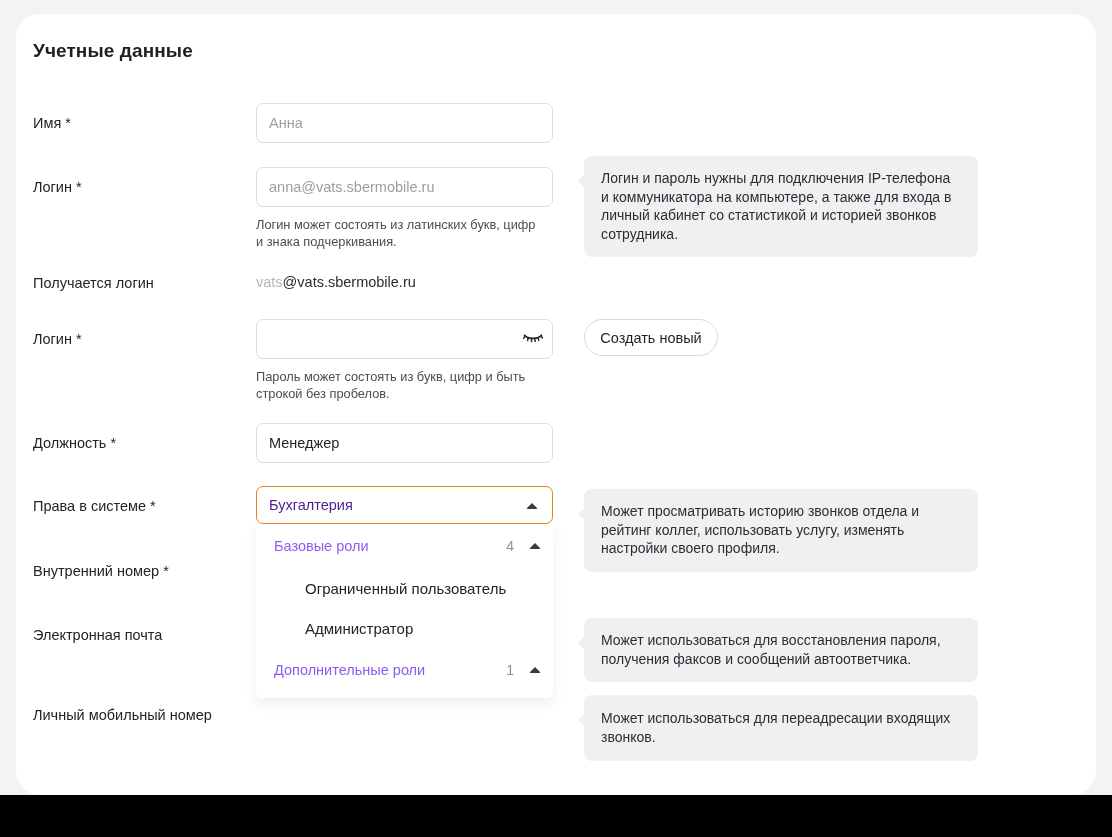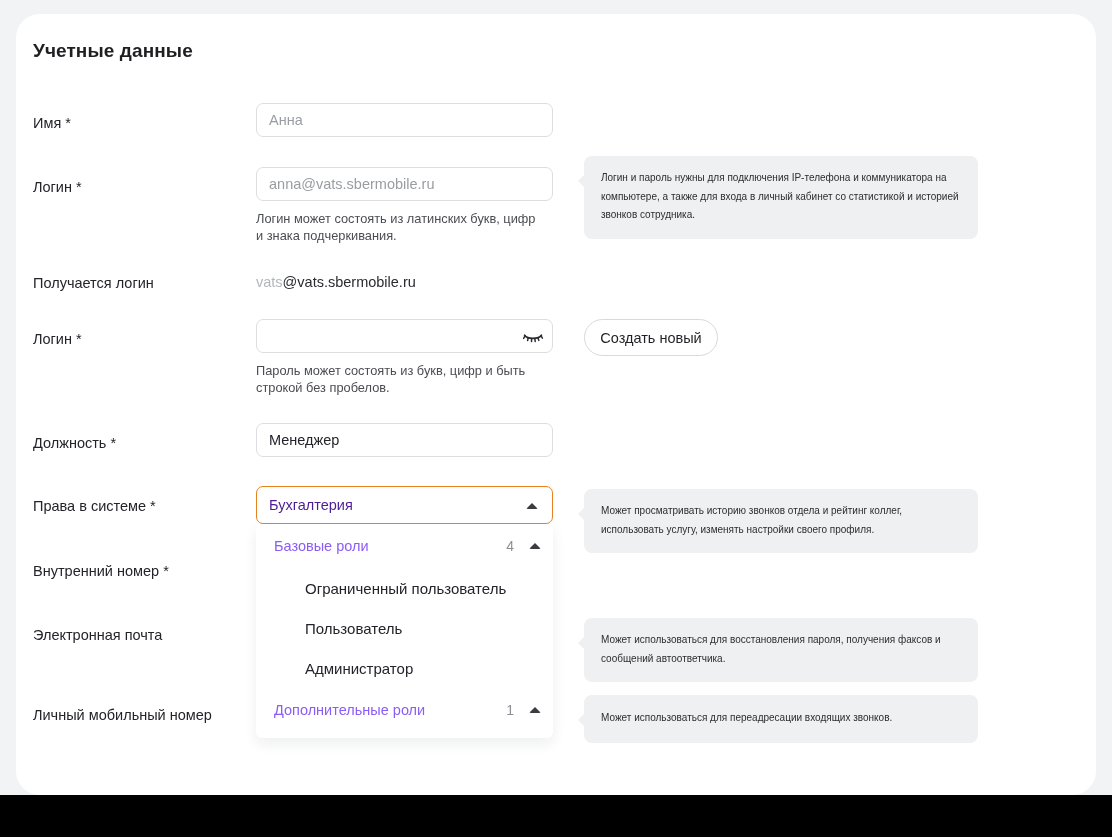--- a/index.html
+++ b/index.html
@@ -58,21 +58,21 @@
     position: absolute;
     left: 17px;
     font-size: 14.5px;
     color: #23242a;
     white-space: nowrap;
   }
 
   .field-col { position: absolute; left: 240px; width: 297px; }
 
   .input {
-    width: 297px; height: 34px;
+    width: 297px; height: 40px;
     border: 1px solid #dcdee0;
     border-radius: 7px;
     background: #ffffff;
     font-family: "Liberation Sans", "DejaVu Sans", sans-serif;
     font-size: 14.5px;
     color: #23242a;
     padding: 0 12px;
     outline: none;
     display: block;
   }
@@ -176,21 +176,21 @@
     color: #23242a;
     cursor: pointer;
   }
 
   
   .tip {
     position: absolute;
     background: #eff0f1;
     border-radius: 8px;
     padding: 13px 18px 14px 17px;
-    font-size: 10px;
+    font-size: 14px;
     line-height: 18.5px;
     color: #2b2d31;
   }
   .tip::before {
     content: "";
     position: absolute;
     left: -6px; top: 18px;
     width: 0; height: 0;
     border-top: 7px solid transparent;
     border-bottom: 7px solid transparent;
@@ -270,21 +270,20 @@
         </div>
 
         <div class="dropdown-panel">
 
           <div class="group-head">
             <span class="group-title">Базовые роли</span>
             <span class="group-count">4</span>
             <span class="group-caret"></span>
           </div>
           <div class="opt">Ограниченный пользователь</div>
-          <div class="opt">Пользователь</div>
           <div class="opt">Администратор</div>
 
           <div class="group-head">
             <span class="group-title">Дополнительные роли</span>
             <span class="group-count">1</span>
             <span class="group-caret"></span>
           </div>
         </div>
       </div>
 

